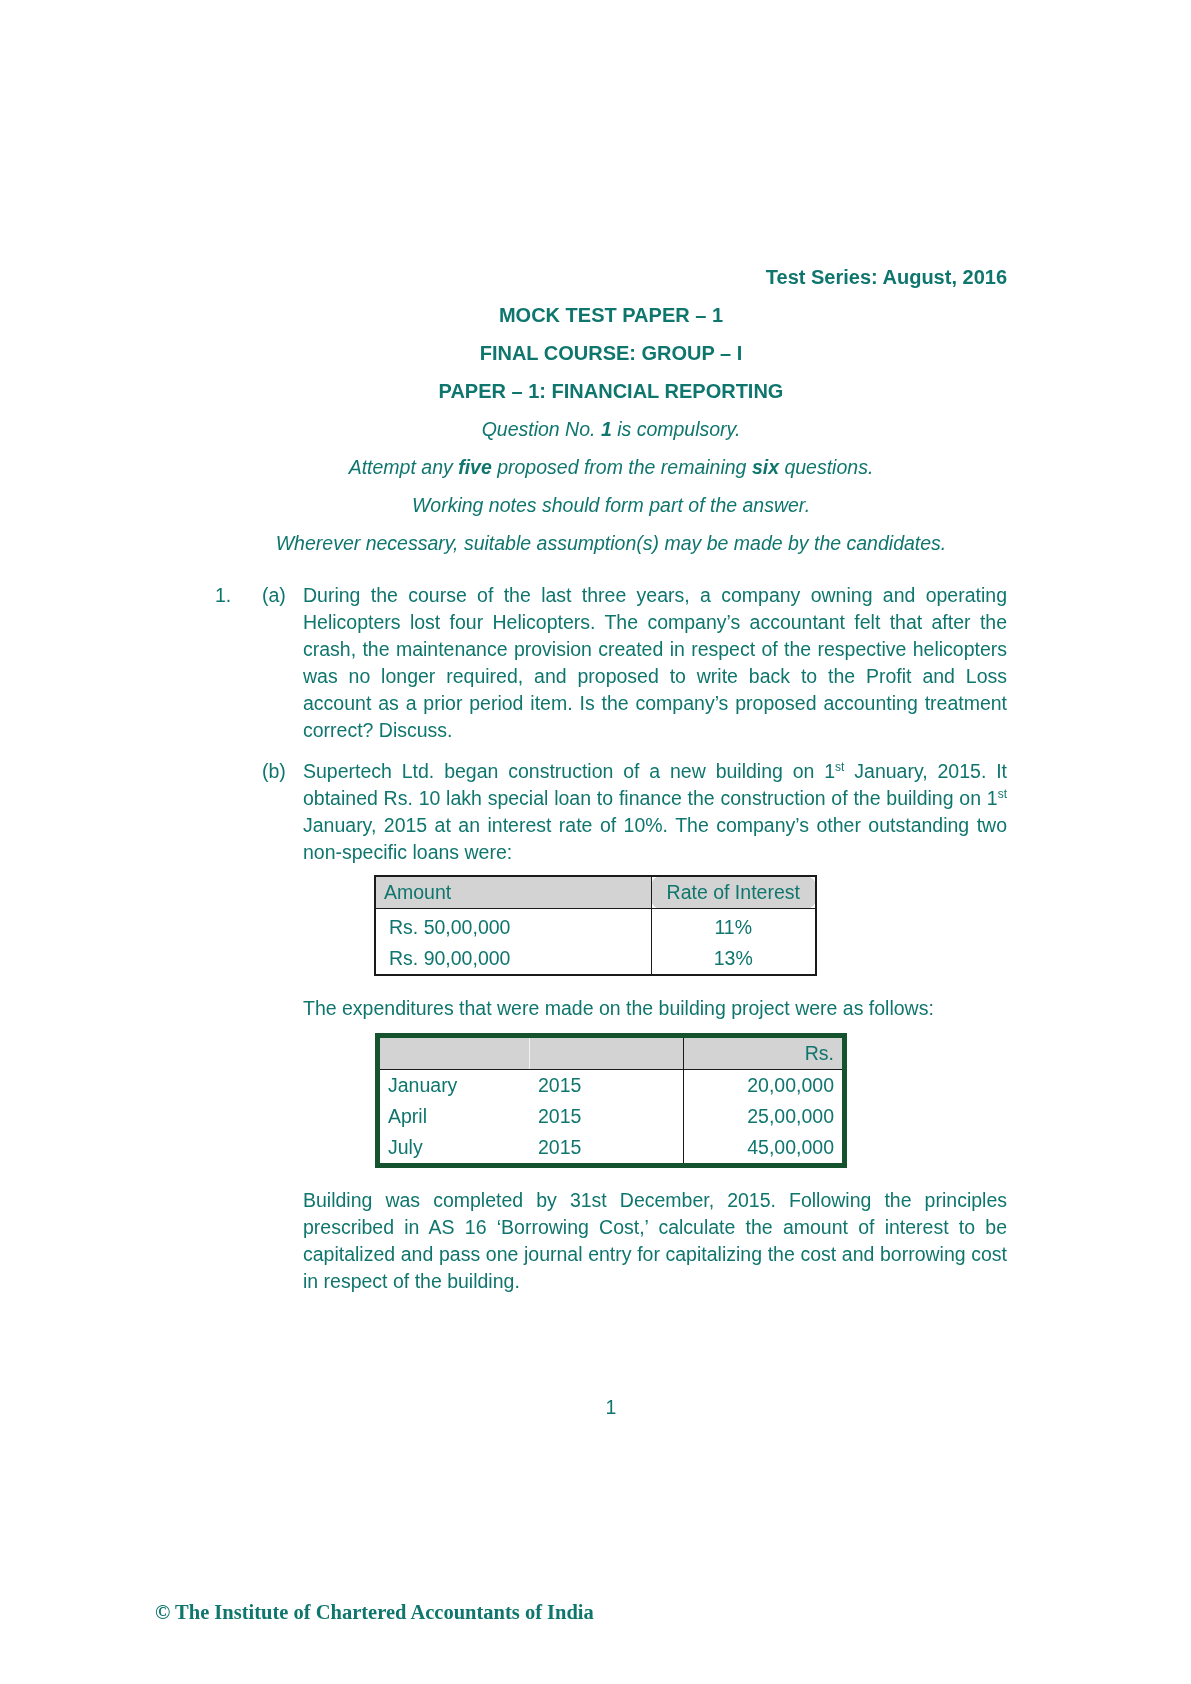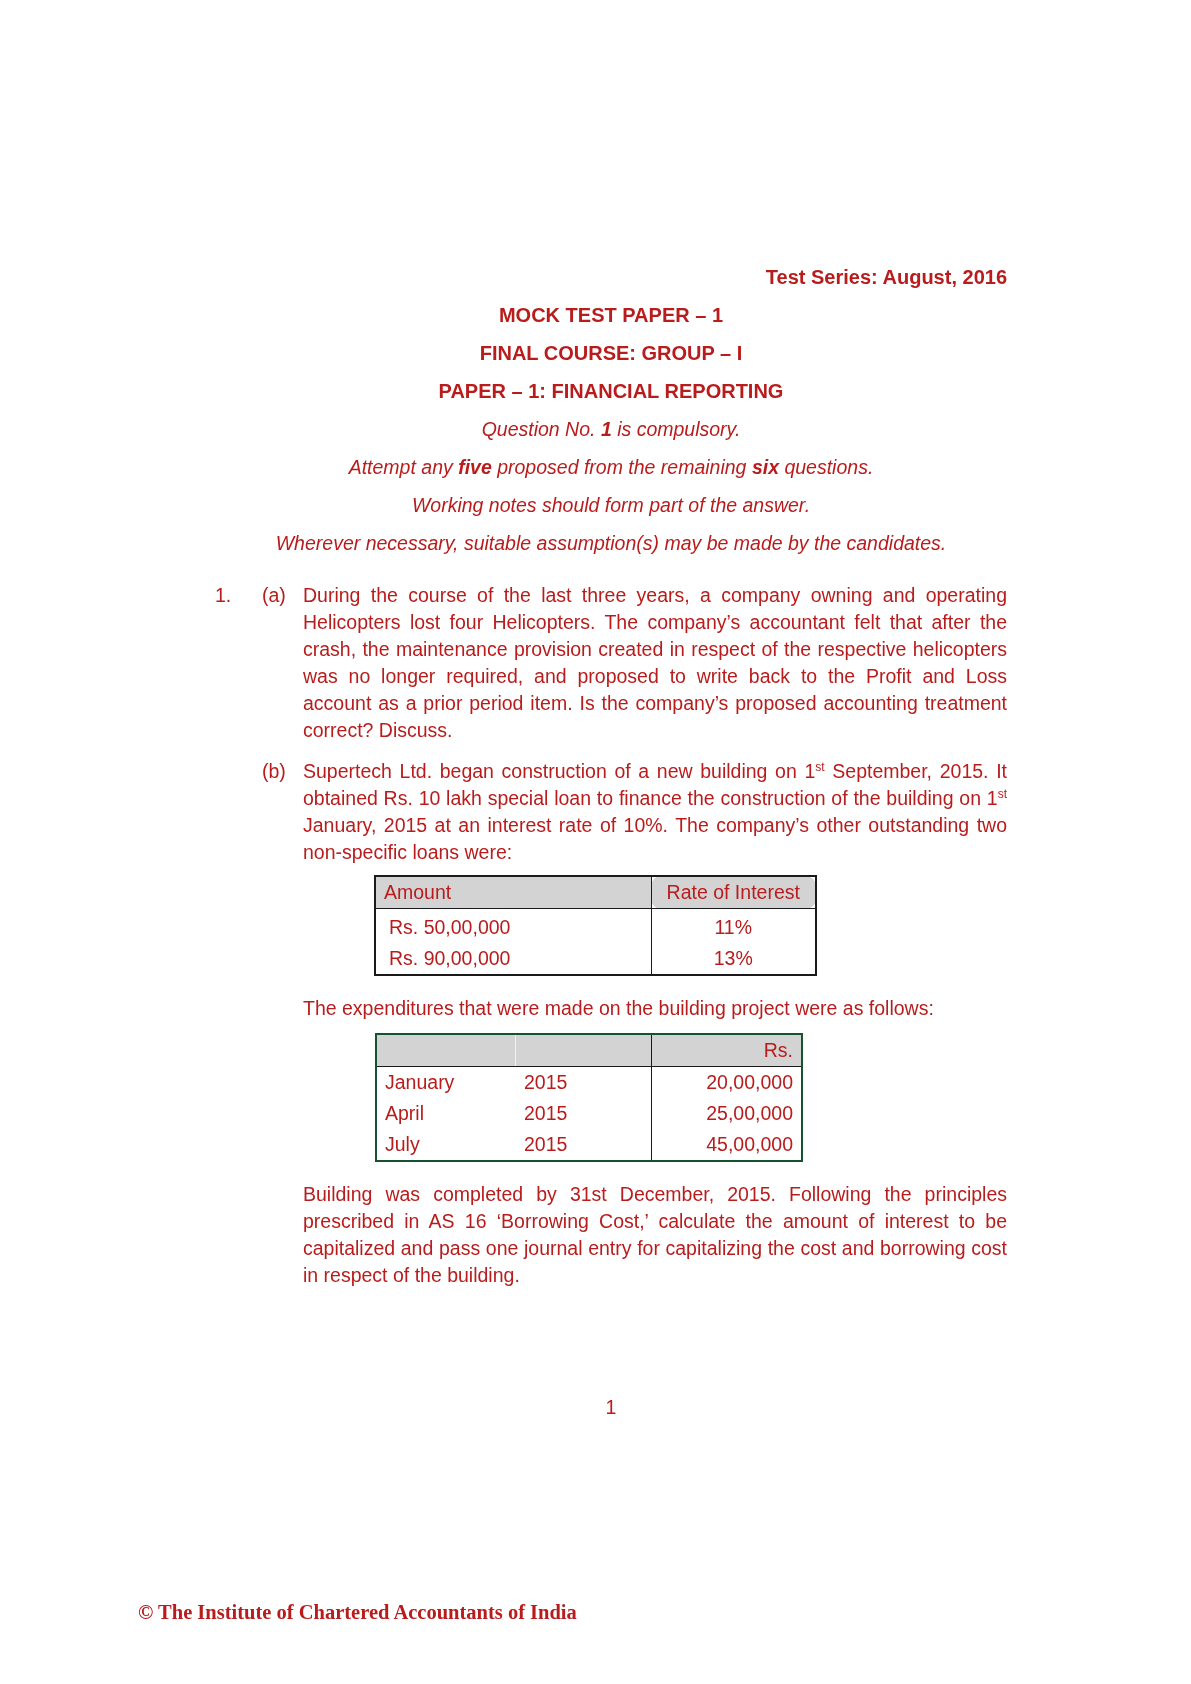--- a/index.html
+++ b/index.html
@@ -3,21 +3,21 @@
 <meta charset="utf-8">
 <style>
   * { margin: 0; padding: 0; box-sizing: border-box; }
   html, body { background: #ffffff; }
   .page {
     position: relative;
     width: 1191px;
     height: 1684px;
     background: #ffffff;
     font-family: "Liberation Sans", sans-serif;
-    color: #b91c1c;
+    color: #0f766e;
     overflow: hidden;
   }
   .content {
     position: absolute;
     left: 215px;
     top: 0;
     width: 792px;
   }
   .head-line {
     font-size: 20px;
@@ -67,21 +67,21 @@
     padding: 2px 8px;
     height: 30px;
     vertical-align: middle;
   }
   .loans-table th { background: #d3d3d3; border-bottom: 1.5px solid #1a1a1a; }
   .loans-table .col-rate { border-left: 1.5px solid #1a1a1a; text-align: center; width: 165px; border-radius: 10px; }
   .loans-table td.col-amt { padding-left: 13px; }
   .loans-table tr.r0 td { padding-top: 5px; }
 
   .exp-intro { margin-top: 19px; }
-  .exp-table { width: 428px; margin: 11px 0 0 72px; border: 2px solid #14532d; padding-left: 37px; }
+  .exp-table { width: 472px; margin: 11px 0 0 72px; border: 5px solid #14532d; padding-left: 37px; }
   .exp-table th, .exp-table td {
     font-weight: normal;
     padding: 2px 8px;
     height: 31px;
     vertical-align: middle;
     text-align: left;
   }
   .exp-table th { background: #d3d3d3; border-bottom: 1.5px solid #1a1a1a; }
   .exp-table th.c1 { border-left: 1px solid #f2f2f2; }
   .exp-table .c0 { width: 154px; }
@@ -93,21 +93,21 @@
     position: absolute;
     top: 1396px;
     left: 215px;
     width: 792px;
     text-align: center;
     font-size: 19.5px;
   }
   .footer {
     position: absolute;
     top: 1601px;
-    left: 138px;
+    left: 155px;
     font-family: "Liberation Serif", serif;
     font-weight: bold;
     font-size: 20.5px;
   }
 </style>
 </head>
 <body>
 
 <div class="page">
   <div class="content">
@@ -128,21 +128,21 @@
         <div class="q-num">1.</div>
         <div class="q-label">(a)</div>
         <div class="q-text">During the course of the last three years, a company owning and operating Helicopters lost four Helicopters. The company’s accountant felt that after the crash, the maintenance provision created in respect of the respective helicopters was no longer required, and proposed to write back to the Profit and Loss account as a prior period item.  Is the company’s proposed accounting treatment correct? Discuss.</div>
       </div>
 
       <div class="q-row">
         <div class="q-num"></div>
         <div class="q-label">(b)</div>
         <div class="q-text">
 
-          <p><span>Supertech Ltd. began construction of a new building on 1</span><sup>st</sup><span> September, 2015.  It obtained Rs. 10 lakh special loan to finance the construction of the building on 1</span><sup>st</sup><span> January, 2015 at an interest rate of 10%. The company’s other outstanding two non-specific loans were:</span></p>
+          <p><span>Supertech Ltd. began construction of a new building on 1</span><sup>st</sup><span> January, 2015.  It obtained Rs. 10 lakh special loan to finance the construction of the building on 1</span><sup>st</sup><span> January, 2015 at an interest rate of 10%. The company’s other outstanding two non-specific loans were:</span></p>
 
           <table class="loans-table">
             <tbody>
                 <tr>
               <th class="col-amt">Amount</th>
               <th class="col-rate">Rate of Interest</th>
             </tr>
             <tr class="r0">
               <td class="col-amt">Rs. 50,00,000</td>
               <td class="col-rate">11%</td>

